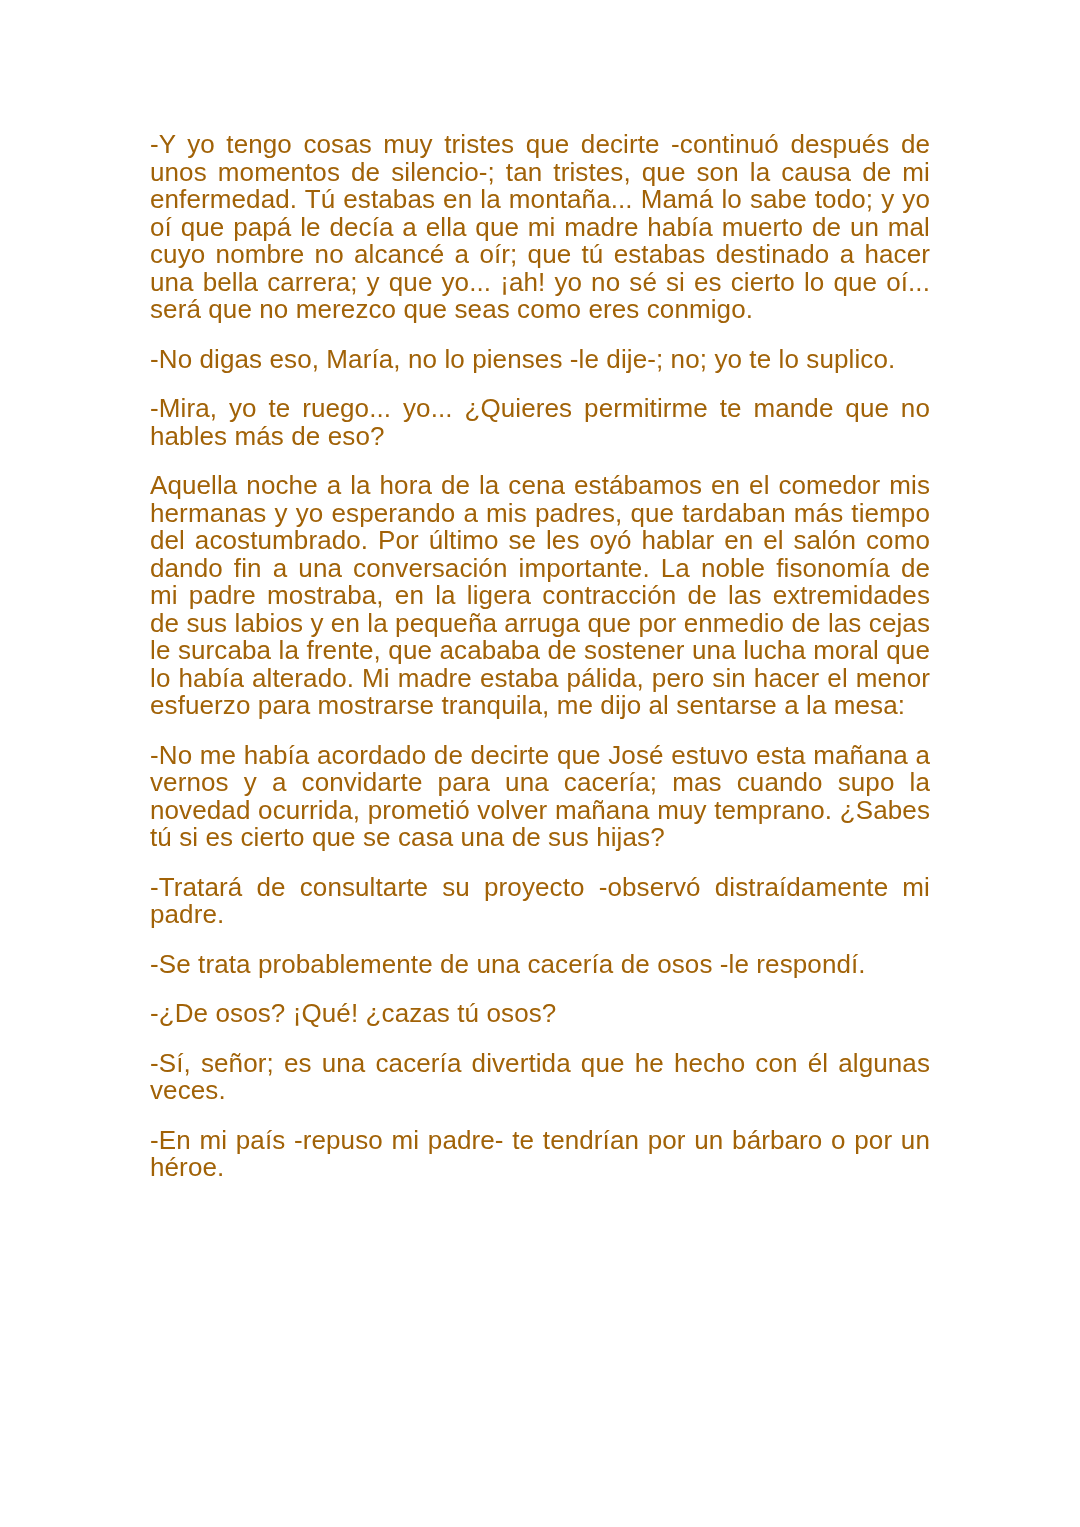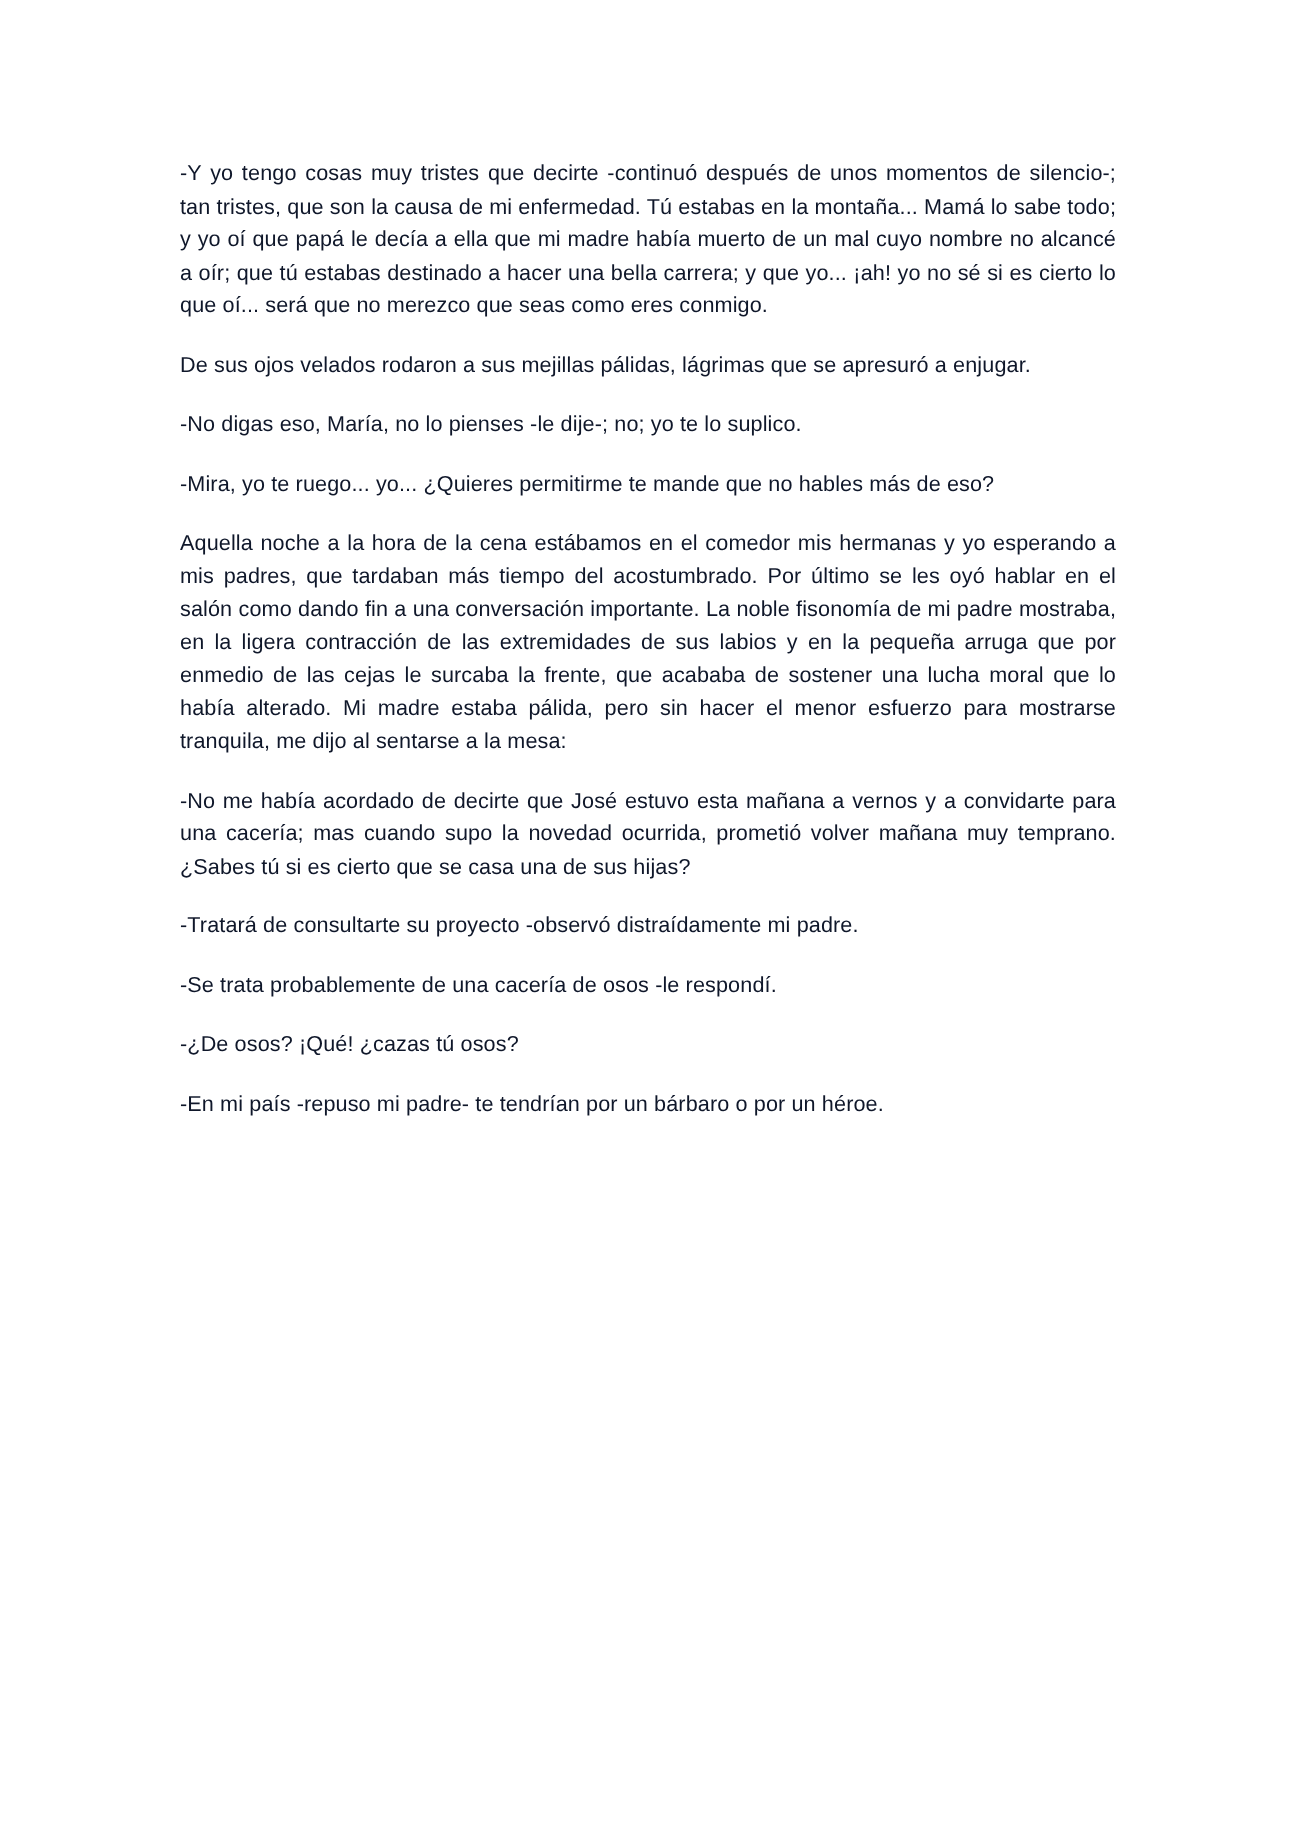--- a/index.html
+++ b/index.html
@@ -12,40 +12,40 @@
     width: 1080px;
     height: 1527px;
     background: #ffffff;
     box-sizing: border-box;
     padding: 131px 150px 0 150px;
     overflow: hidden;
     font-family: "Liberation Sans", "DejaVu Sans", sans-serif;
   }
   .text-block p {
     margin: 0 0 22px 0;
-    font-size: 18px;
+    font-size: 26px;
     line-height: 27.5px;
     letter-spacing: 0.1px;
-    color: #0f172a;
+    color: #a16207;
     text-align: justify;
     text-justify: inter-word;
   }
   .text-block p:last-child {
     margin-bottom: 0;
   }
 </style>
 </head>
 <body>
 
 <div class="page">
   <div class="text-block">
     <p>-Y yo tengo cosas muy tristes que decirte -continuó después de unos momentos de silencio-; tan tristes, que son la causa de mi enfermedad. Tú estabas en la montaña... Mamá lo sabe todo; y yo oí que papá le decía a ella que mi madre había muerto de un mal cuyo nombre no alcancé a oír; que tú estabas destinado a hacer una bella carrera; y que yo... ¡ah! yo no sé si es cierto lo que oí... será que no merezco que seas como eres conmigo.</p>
-    <p>De sus ojos velados rodaron a sus mejillas pálidas, lágrimas que se apresuró a enjugar.</p>
     <p>-No digas eso, María, no lo pienses -le dije-; no; yo te lo suplico.</p>
     <p>-Mira, yo te ruego... yo... ¿Quieres permitirme te mande que no hables más de eso?</p>
     <p>Aquella noche a la hora de la cena estábamos en el comedor mis hermanas y yo esperando a mis padres, que tardaban más tiempo del acostumbrado. Por último se les oyó hablar en el salón como dando fin a una conversación importante. La noble fisonomía de mi padre mostraba, en la ligera contracción de las extremidades de sus labios y en la pequeña arruga que por enmedio de las cejas le surcaba la frente, que acababa de sostener una lucha moral que lo había alterado. Mi madre estaba pálida, pero sin hacer el menor esfuerzo para mostrarse tranquila, me dijo al sentarse a la mesa:</p>
     <p>-No me había acordado de decirte que José estuvo esta mañana a vernos y a convidarte para una cacería; mas cuando supo la novedad ocurrida, prometió volver mañana muy temprano. ¿Sabes tú si es cierto que se casa una de sus hijas?</p>
     <p>-Tratará de consultarte su proyecto -observó distraídamente mi padre.</p>
     <p>-Se trata probablemente de una cacería de osos -le respondí.</p>
     <p>-¿De osos? ¡Qué! ¿cazas tú osos?</p>
+    <p>-Sí, señor; es una cacería divertida que he hecho con él algunas veces.</p>
     <p>-En mi país -repuso mi padre- te tendrían por un bárbaro o por un héroe.</p>
   </div>
 </div>
 
 </body></html>

